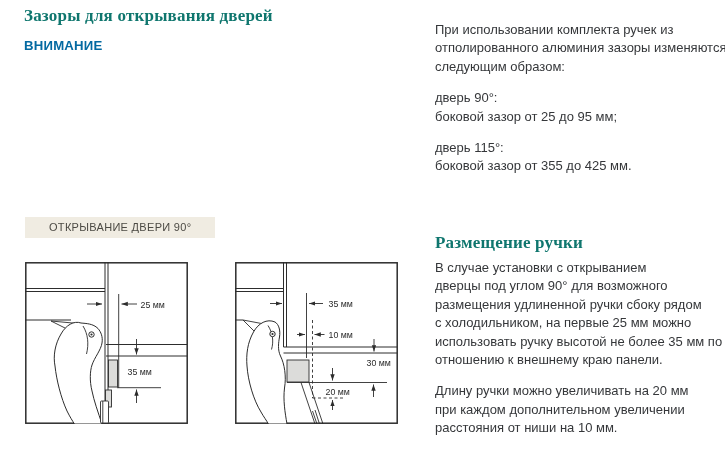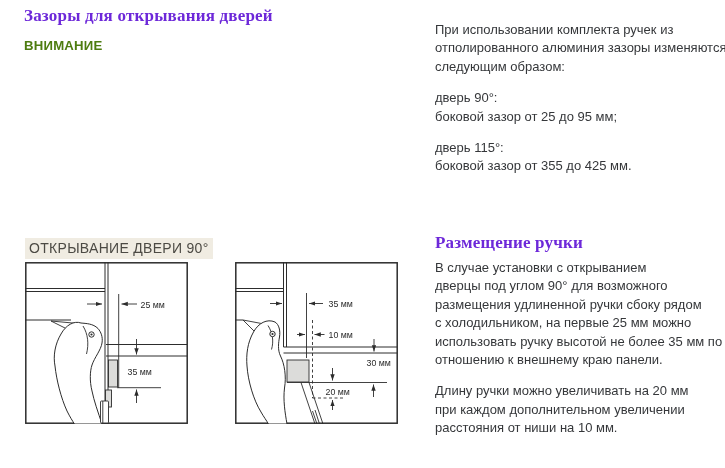--- a/index.html
+++ b/index.html
@@ -2,36 +2,36 @@
 <html><head>
 <meta charset="utf-8">
 <style>
   html,body{margin:0;padding:0;background:#ffffff;}
   .page{
     position:relative;width:725px;height:468px;background:#ffffff;overflow:hidden;
     font-family:"Liberation Sans", sans-serif;color:#35373a;
   }
   h1.red-heading{
     font-family:"Liberation Serif", serif;font-weight:700;
-    font-size:17px;line-height:20px;color:#6d28d9;margin:0 0 6px 0;letter-spacing:.2px;
+    font-size:17px;line-height:20px;color:#0f766e;margin:0 0 6px 0;letter-spacing:.2px;
   }
   .body-text{
     font-size:13px;line-height:18.4px;margin:0;white-space:pre-line;color:#35373a;
   }
   .warn-title{
-    font-size:13.2px;font-weight:700;color:#4d7c0f;margin:12px 0 12px 0;letter-spacing:.2px;
+    font-size:13.2px;font-weight:700;color:#0369a1;margin:12px 0 12px 0;letter-spacing:.2px;
   }
   .intro{position:absolute;left:24px;top:6px;width:392px;}
   .handles{position:absolute;left:435px;top:21px;width:292px;}
   .spec{margin-top:13px;font-size:13px;line-height:18.4px;}
   .placement{position:absolute;left:435px;top:233px;width:294px;}
   .placement .body-text{margin:0 0 13px 0;}
   .diagram-label{
-    position:absolute;top:238px;height:21px;line-height:21.5px;display:inline-block;
-    padding:0 4px;background:#f0ece2;color:#4c4a44;font-size:14px;letter-spacing:.3px;
+    position:absolute;top:217px;height:21px;line-height:21.5px;display:inline-block;
+    padding:0 24px;background:#f0ece2;color:#4c4a44;font-size:11px;letter-spacing:.3px;
     white-space:nowrap;
   }
   svg.diag{position:absolute;top:262px;width:163px;height:162px;}
   svg.diag line, svg.diag path, svg.diag rect, svg.diag circle{vector-effect:none;}
   svg.diag text{font-family:"Liberation Sans", sans-serif;font-size:8.8px;fill:#2b2b2b;}
 </style>
 </head>
 <body>
 
 <div class="page">

